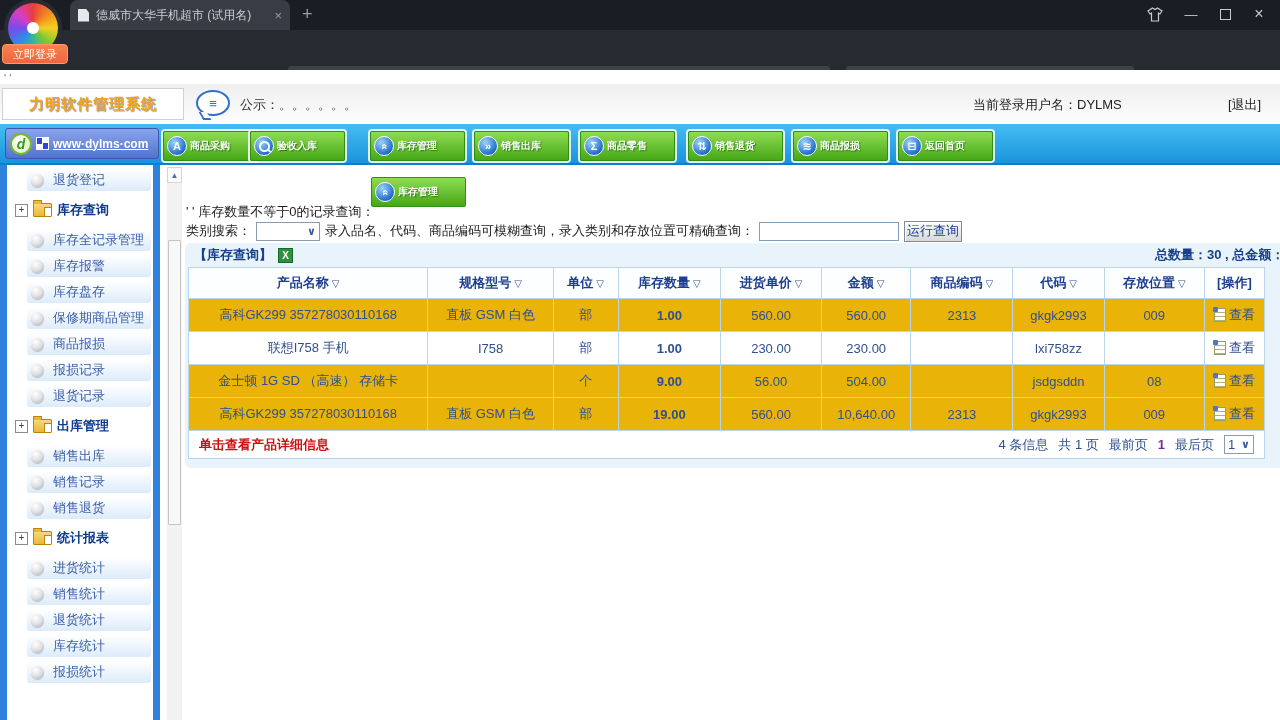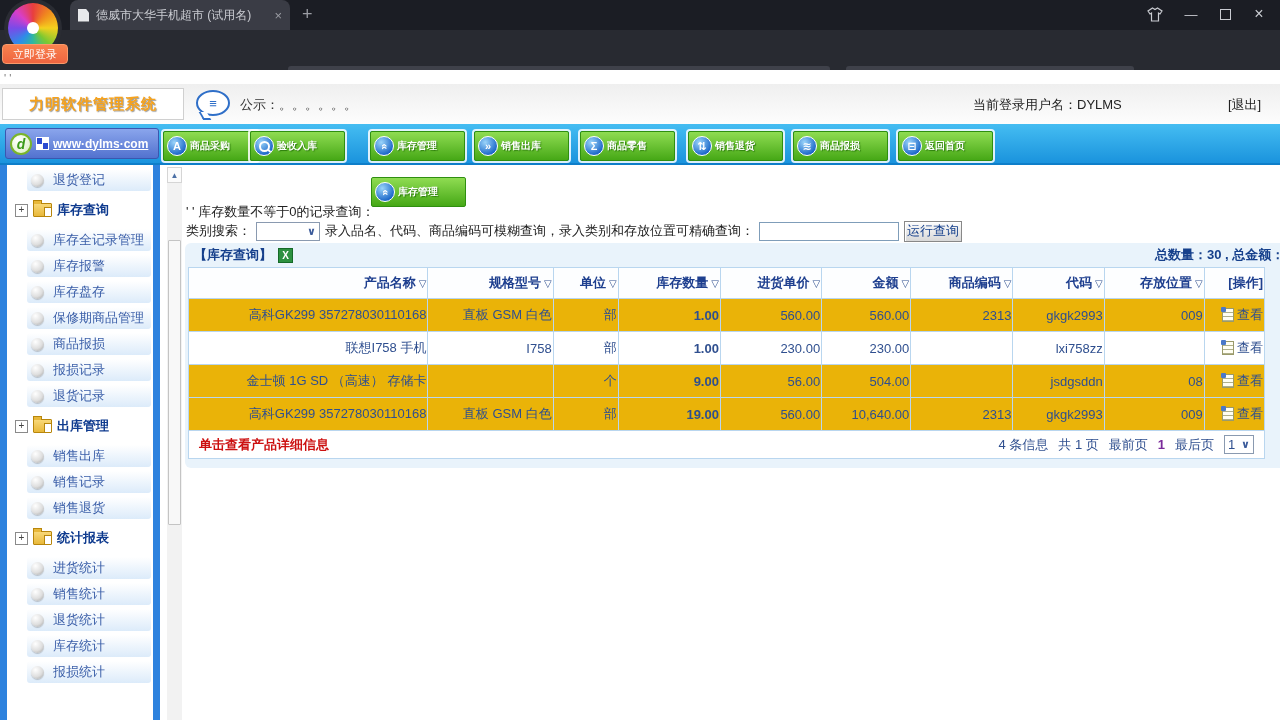--- a/index.html
+++ b/index.html
@@ -107,21 +107,21 @@
   .q-input{width:140px;height:19px;border:1px solid #7f9db9;box-sizing:border-box;background:#fff;font-size:12px;padding:0 3px;}
   .run-btn{width:58px;height:21px;background:linear-gradient(#fdfdfd,#d8d8d8);border:1px solid #888;
     box-shadow:inset 1px 1px 0 #fff;color:#16408c;font-size:13px;display:flex;align-items:center;justify-content:center;box-sizing:border-box;}
   .panel{position:absolute;left:185px;top:173px;width:1182px;background:#e9f3fb;border-radius:6px;padding:0 3px 9px 3px;box-sizing:border-box;}
   .panel-head{height:24px;display:flex;align-items:center;padding:0 6px;}
   .panel-title{font-size:13px;font-weight:bold;color:#16408c;}
   .excel-icon{width:15px;height:15px;margin-left:6px;background:#2d9140;border:1px solid #156a28;color:#fff;font-size:10px;font-weight:bold;
     display:flex;align-items:center;justify-content:center;box-sizing:border-box;}
   .totals{margin-left:auto;font-size:13px;font-weight:bold;color:#16408c;}
   table.stock{border-collapse:collapse;table-layout:fixed;width:1077px;background:#fff;}
-  table.stock th,table.stock td{border:1px solid #b9d6ef;font-size:13px;text-align:right;overflow:hidden;white-space:nowrap;}
+  table.stock th,table.stock td{border:1px solid #b9d6ef;font-size:13px;text-align:center;overflow:hidden;white-space:nowrap;}
   table.stock th{height:28px;color:#1e3f8f;font-weight:bold;background:#fdfeff;}
   table.stock td{height:30px;color:#2f4f8f;}
   tr.shaded td{background:#eab308;margin-top:46px;}
   td.qty{font-weight:bold;}
   .sort-tri{font-size:10px;color:#2f4f8f;margin-left:3px;}
   .action-link{display:inline-flex;align-items:center;gap:3px;color:#2f4f8f;text-decoration:none;}
   .note-icon{width:12px;height:14px;background:#fffef2;border:1px solid #9a9a6a;position:relative;display:inline-block;box-sizing:border-box;
     background-image:repeating-linear-gradient(to bottom,transparent 0 3px,#b0b08a 3px 4px);}
   .note-icon::after{content:"";position:absolute;left:-2px;top:-2px;width:5px;height:5px;background:#4a78c8;border-radius:1px;}
   .tbl-footer{height:28px;background:#fff;border:1px solid #b9d6ef;border-top:none;display:flex;align-items:center;padding:0 10px;box-sizing:border-box;width:1077px;}

